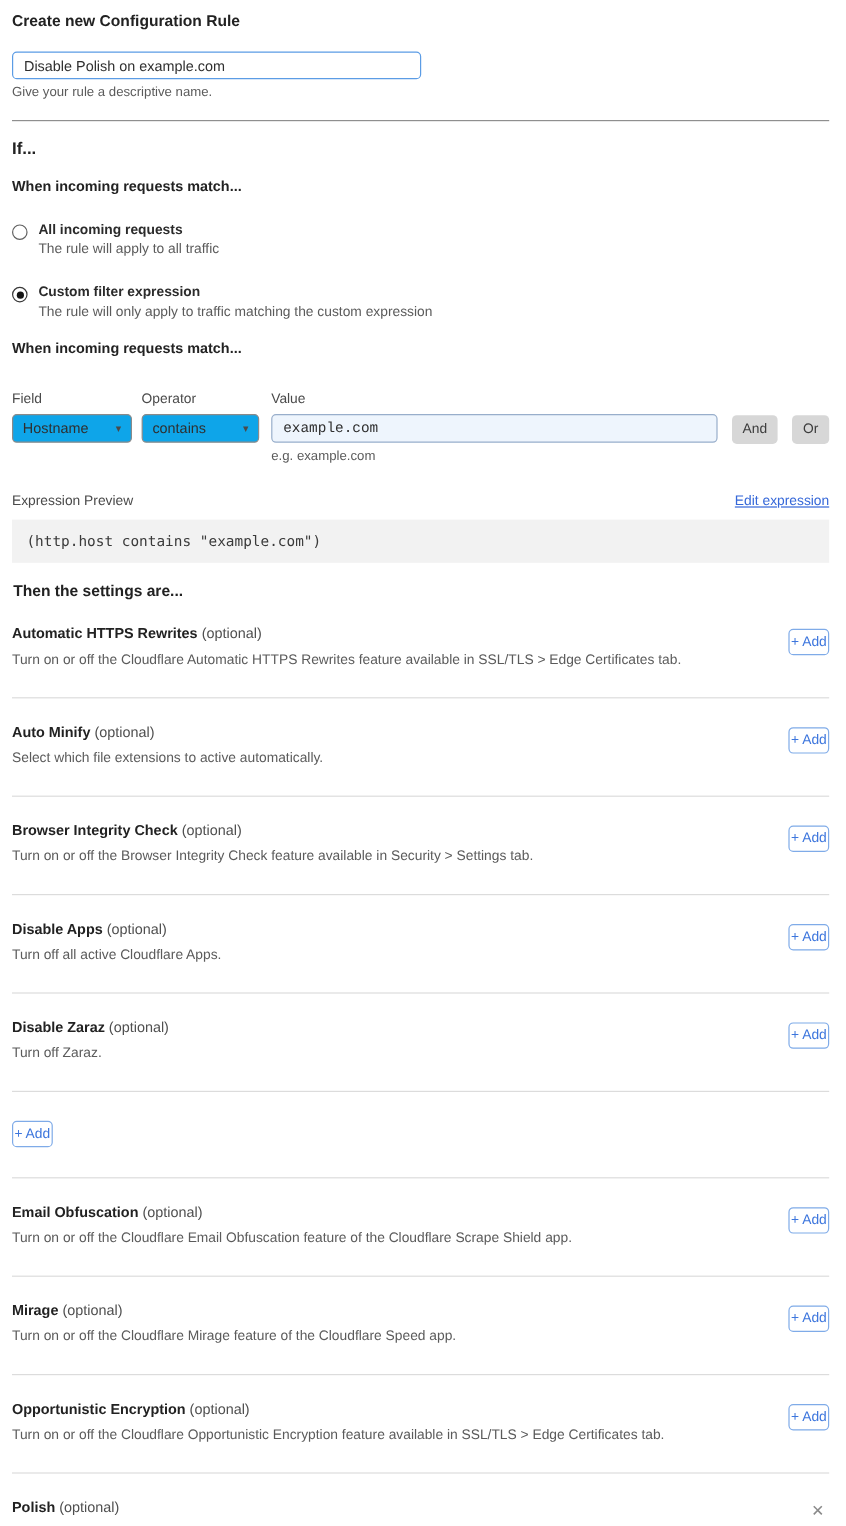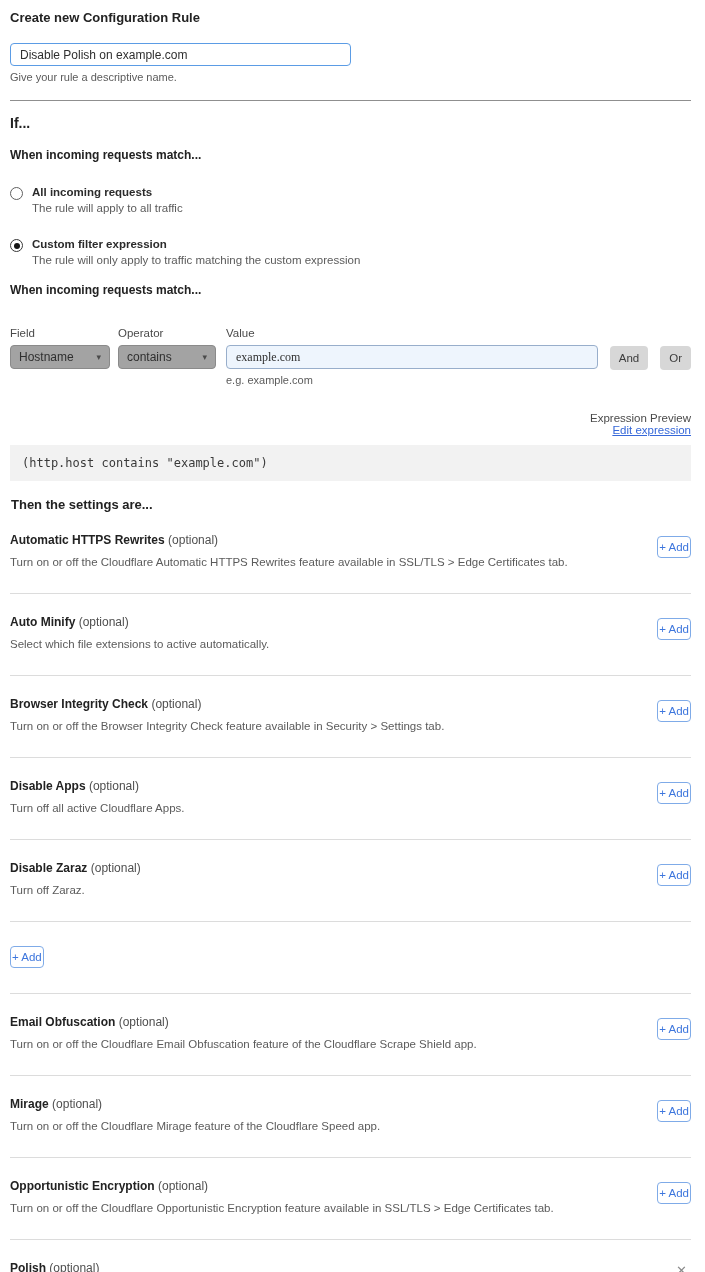--- a/index.html
+++ b/index.html
@@ -47,39 +47,39 @@
   .radio-circle.selected::after{
     content:"";position:absolute;left:2.5px;top:2.5px;width:6px;height:6px;
     border-radius:50%;background:#141414;
   }
   .radio-texts .radio-label{font-size:11.5px;font-weight:700;color:#2b2b2b;}
   .radio-texts .radio-desc{font-size:11.5px;color:var(--text-gray);margin-top:4px;}
   .builder{display:flex;align-items:flex-start;margin-top:30px;}
   .builder-col{margin-right:8px;}
   .builder-col.value-col{flex:1;margin-right:12px;}
   .select{
-    height:24px;border:1px solid #8a8a8a;border-radius:4px;background:#a3a3a3;
+    height:24px;border:1px solid #8a8a8a;border-radius:4px;background:#0ea5e9;
     display:flex;align-items:center;justify-content:space-between;
     padding:0 8px;font-size:12px;color:var(--text-dark);cursor:pointer;
   }
   .select .caret{font-size:9px;color:#4a4a4a;margin-left:8px;}
   .select.w-field{width:100px;}
   .select.w-operator{width:98px;}
   .value-input{
     width:100%;height:24px;border:1px solid var(--value-border);border-radius:4px;
     background:var(--value-bg);padding:0 9px;font-size:12px;color:var(--text-dark);
-    font-family:Liberation Serif, serif;outline:none;
+    font-family:Liberation Mono, monospace;outline:none;
   }
   .conj-buttons{display:flex;padding-top:19px;}
   .conj-btn{
     height:24px;border:none;border-radius:4px;background:var(--gray-btn);
     color:#3c3c3c;font-size:11.5px;font-family:"Liberation Sans", sans-serif;
     padding:0 9px;margin-left:12px;cursor:pointer;
   }
-  .preview-head{display:flex;justify-content:space-between;align-items:flex-end;margin-top:26px;flex-direction:column;}
+  .preview-head{display:flex;justify-content:space-between;align-items:flex-end;margin-top:26px;}
   .preview-label{font-size:11.5px;color:var(--text-mid);}
   .edit-link{font-size:11.5px;color:var(--accent);text-decoration:underline;cursor:pointer;}
   .code-block{
     background:var(--code-bg);margin-top:9px;padding:11px 12px;
     font-family:"DejaVu Sans Mono", monospace;font-size:12px;color:#3a3a3a;
   }
   .then-heading{font-size:13px;font-weight:700;color:#222;margin:16px 0 0 1px;}
   .setting-row{
     display:flex;justify-content:space-between;align-items:flex-start;
     padding:21px 0 25px 0;border-bottom:1px solid var(--divider-light);

